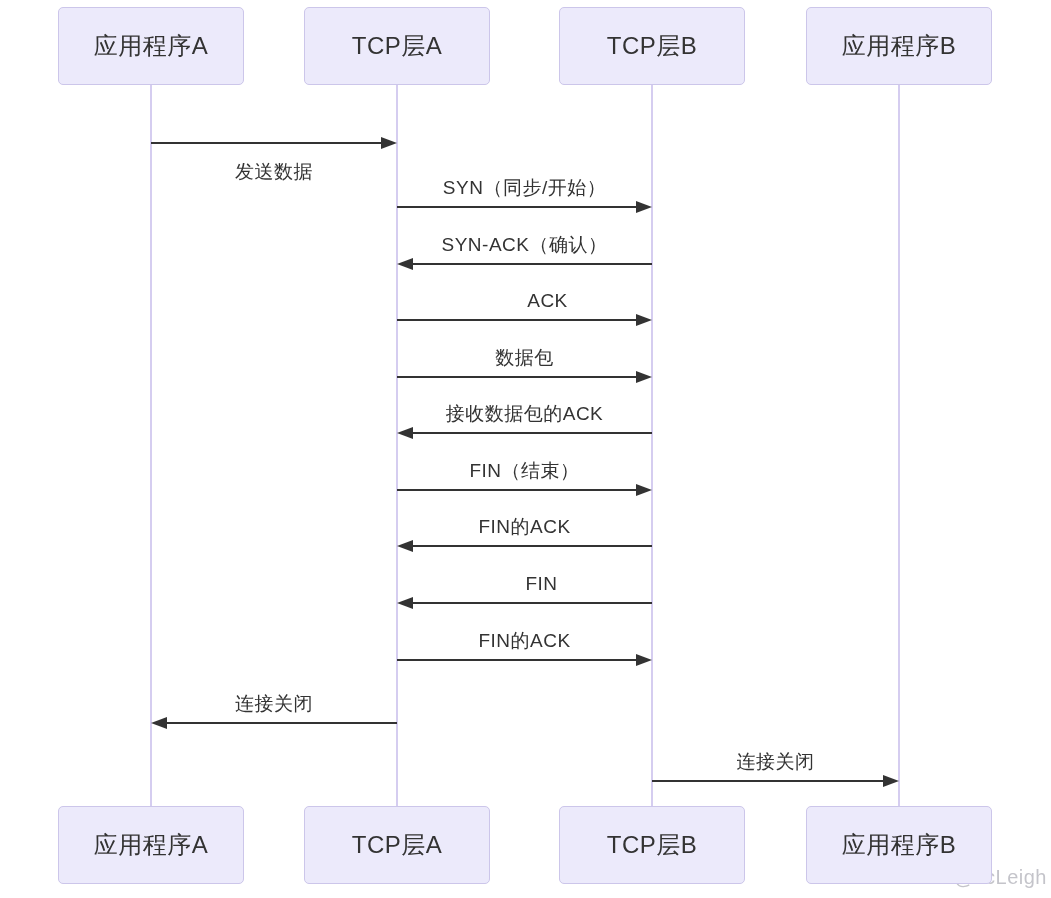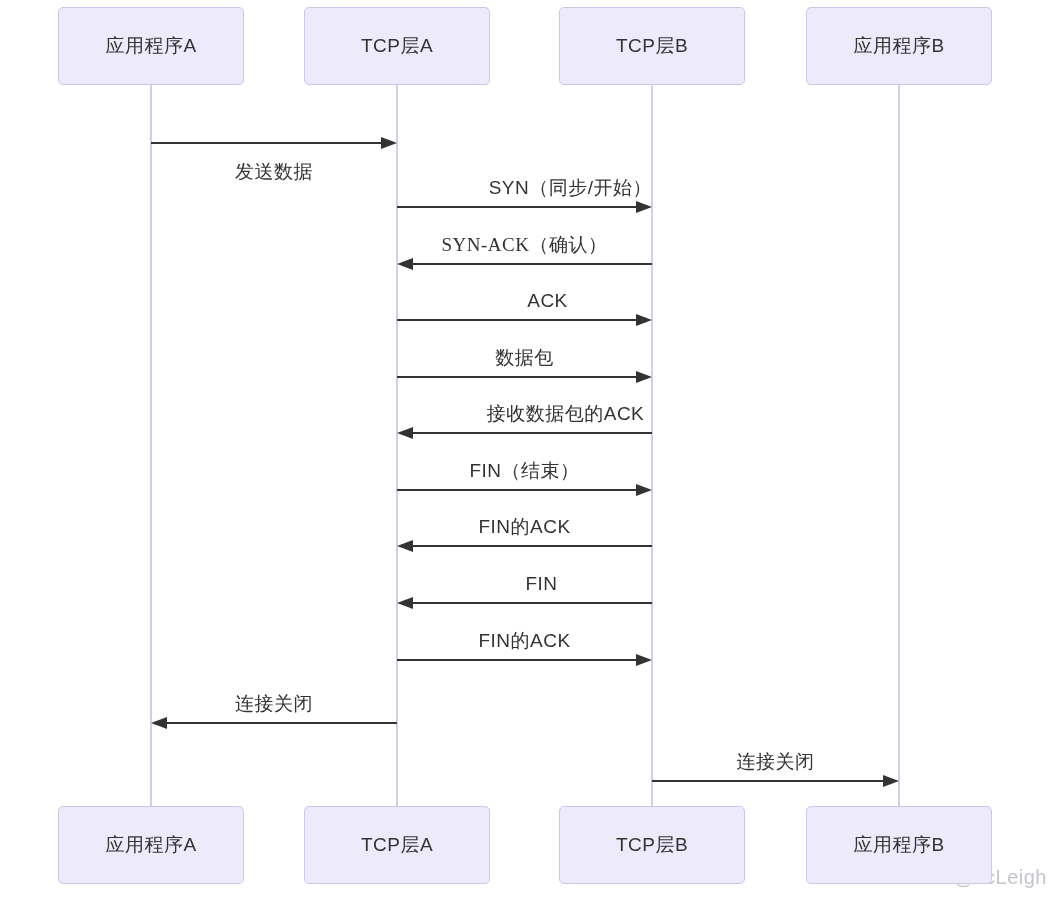--- a/index.html
+++ b/index.html
@@ -14,21 +14,21 @@
   .actor-box {
     position: absolute;
     box-sizing: border-box;
     width: 186px;
     height: 78px;
     border-radius: 5px;
     border: 1px solid;
     display: flex;
     align-items: center;
     justify-content: center;
-    font-size: 19px;
+    font-size: 24px;
     letter-spacing: 0.5px;
   }
   .lifeline {
     position: absolute;
     width: 2px;
   }
   .msg-line {
     position: absolute;
     height: 2px;
   }
@@ -70,33 +70,33 @@
     <div class="actor-box" style="left: 304px; top: 806px; background: rgb(236, 234, 251); border-color: rgb(204, 198, 234); color: rgb(51, 51, 51);">TCP层A</div>
     <div class="lifeline" style="left: 651px; top: 85px; height: 722px; background: rgb(213, 205, 240);"></div>
     <div class="actor-box" style="left: 559px; top: 7px; background: rgb(236, 234, 251); border-color: rgb(204, 198, 234); color: rgb(51, 51, 51);">TCP层B</div>
     <div class="actor-box" style="left: 559px; top: 806px; background: rgb(236, 234, 251); border-color: rgb(204, 198, 234); color: rgb(51, 51, 51);">TCP层B</div>
     <div class="lifeline" style="left: 898px; top: 85px; height: 722px; background: rgb(213, 205, 240);"></div>
     <div class="actor-box" style="left: 806px; top: 7px; background: rgb(236, 234, 251); border-color: rgb(204, 198, 234); color: rgb(51, 51, 51);">应用程序B</div>
     <div class="actor-box" style="left: 806px; top: 806px; background: rgb(236, 234, 251); border-color: rgb(204, 198, 234); color: rgb(51, 51, 51);">应用程序B</div>
     <div class="msg-label" style="left: 151px; width: 246px; top: 112px; color: rgb(51, 51, 51); margin-top: 48px;">发送数据</div>
     <div class="msg-line" style="left: 151px; top: 142px; width: 232px; background: rgb(51, 51, 51);"></div>
     <div class="arrow-head" style="left: 381px; top: 137px; border-left: 16px solid rgb(51, 51, 51);"></div>
-    <div class="msg-label" style="left: 397px; width: 255px; top: 176px; color: rgb(51, 51, 51); text-align: right;">SYN（同步/开始）</div>
+    <div class="msg-label" style="left: 397px; width: 255px; top: 176px; color: rgb(51, 51, 51);">SYN（同步/开始）</div>
     <div class="msg-line" style="left: 397px; top: 206px; width: 241px; background: rgb(51, 51, 51);"></div>
     <div class="arrow-head" style="left: 636px; top: 201px; border-left: 16px solid rgb(51, 51, 51);"></div>
-    <div class="msg-label" style="left: 397px; width: 255px; top: 233px; color: rgb(51, 51, 51); font-family: Liberation Serif, serif;">SYN-ACK（确认）</div>
+    <div class="msg-label" style="left: 397px; width: 255px; top: 233px; color: rgb(51, 51, 51);">SYN-ACK（确认）</div>
     <div class="msg-line" style="left: 411px; top: 263px; width: 241px; background: rgb(51, 51, 51);"></div>
     <div class="arrow-head" style="left: 397px; top: 258px; border-right: 16px solid rgb(51, 51, 51);"></div>
     <div class="msg-label" style="left: 397px; width: 301px; top: 289px; color: rgb(51, 51, 51);">ACK</div>
     <div class="msg-line" style="left: 397px; top: 319px; width: 241px; background: rgb(51, 51, 51);"></div>
     <div class="arrow-head" style="left: 636px; top: 314px; border-left: 16px solid rgb(51, 51, 51);"></div>
     <div class="msg-label" style="left: 397px; width: 255px; top: 346px; color: rgb(51, 51, 51);">数据包</div>
     <div class="msg-line" style="left: 397px; top: 376px; width: 241px; background: rgb(51, 51, 51);"></div>
     <div class="arrow-head" style="left: 636px; top: 371px; border-left: 16px solid rgb(51, 51, 51);"></div>
-    <div class="msg-label" style="left: 397px; width: 255px; top: 402px; color: rgb(51, 51, 51); margin-left: 41px;">接收数据包的ACK</div>
+    <div class="msg-label" style="left: 397px; width: 255px; top: 402px; color: rgb(51, 51, 51);">接收数据包的ACK</div>
     <div class="msg-line" style="left: 411px; top: 432px; width: 241px; background: rgb(51, 51, 51);"></div>
     <div class="arrow-head" style="left: 397px; top: 427px; border-right: 16px solid rgb(51, 51, 51);"></div>
     <div class="msg-label" style="left: 397px; width: 255px; top: 459px; color: rgb(51, 51, 51);">FIN（结束）</div>
     <div class="msg-line" style="left: 397px; top: 489px; width: 241px; background: rgb(51, 51, 51);"></div>
     <div class="arrow-head" style="left: 636px; top: 484px; border-left: 16px solid rgb(51, 51, 51);"></div>
     <div class="msg-label" style="left: 397px; width: 255px; top: 515px; color: rgb(51, 51, 51);">FIN的ACK</div>
     <div class="msg-line" style="left: 411px; top: 545px; width: 241px; background: rgb(51, 51, 51);"></div>
     <div class="arrow-head" style="left: 397px; top: 540px; border-right: 16px solid rgb(51, 51, 51);"></div>
     <div class="msg-label" style="left: 397px; width: 289px; top: 572px; color: rgb(51, 51, 51);">FIN</div>
     <div class="msg-line" style="left: 411px; top: 602px; width: 241px; background: rgb(51, 51, 51);"></div>

